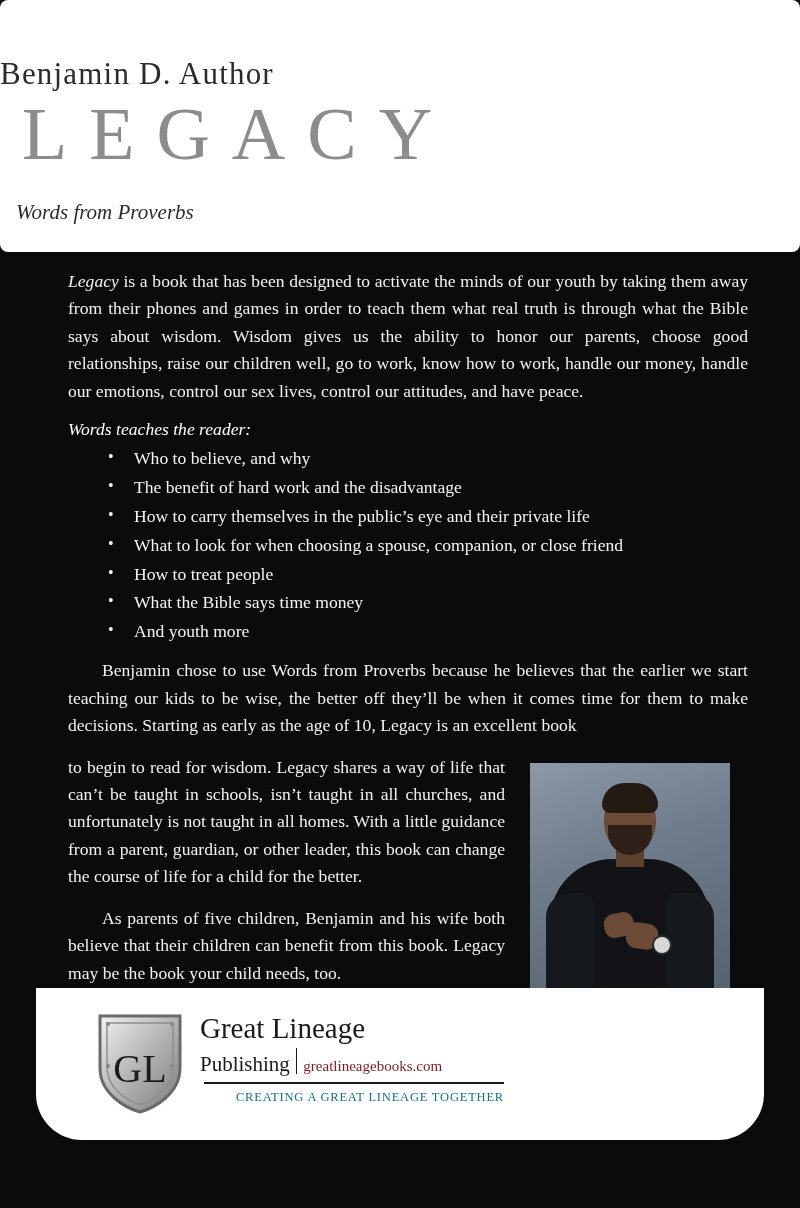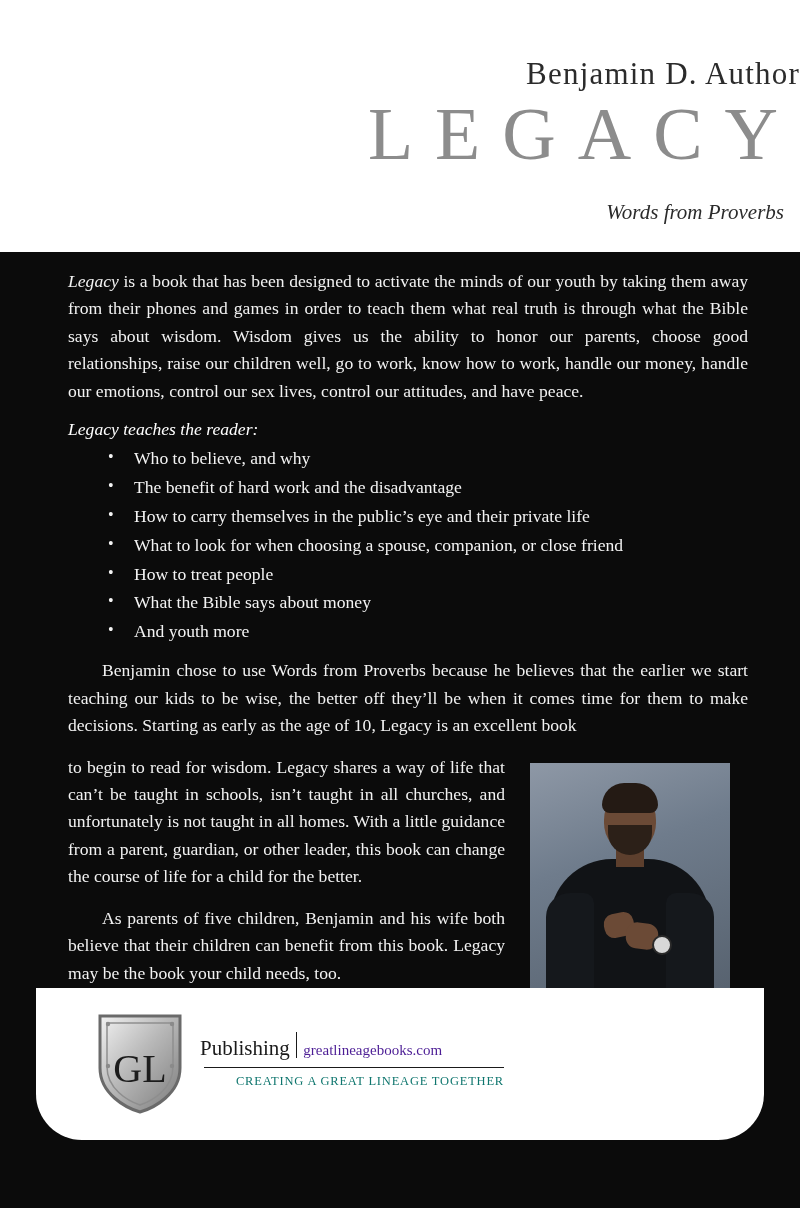--- a/index.html
+++ b/index.html
@@ -22,21 +22,22 @@
   }
 
   
   .header-band {
     position: absolute;
     left: 0;
     top: 0;
     width: 800px;
     height: 252px;
     background: #ffffff;
-    text-align: right;
+    text-align: left;
+    border-radius: 8px;
   }
   .author-name {
     margin: 0;
     padding-top: 56px;
     font-family: "Liberation Serif", serif;
     font-size: 31px;
     letter-spacing: 1.2px;
     color: #2b2b2b;
     font-weight: normal;
   }
@@ -283,21 +284,21 @@
     width: 1.5px;
     height: 26px;
     background: #1a1a1a;
     margin: 0 6px;
     position: relative;
     top: 3px;
   }
   .pub-url {
     font-family: "Liberation Serif", serif;
     font-size: 15px;
-    color: #4c1d95;
+    color: #7f1d1d;
   }
   .pub-rule {
     width: 300px;
     height: 1.5px;
     background: #1a1a1a;
     margin: 7px 0 6px 4px;
   }
   .pub-tag {
     font-family: Liberation Serif, serif;
     font-size: 12.5px;
@@ -317,29 +318,29 @@
     <h2 class="author-name">Benjamin D. Author</h2>
     <h1 class="book-title">LEGACY</h1>
     <div class="book-subtitle">Words from Proverbs</div>
   </div>
 
   <div class="body-area">
     <div class="copy">
 
       <p class="para"><span class="ital">Legacy</span><span> is a book that has been designed to activate the minds of our youth by taking them away from their phones and games in order to teach them what real truth is through what the Bible says about wisdom. Wisdom gives us the ability to honor our parents, choose good relationships, raise our children well, go to work, know how to work, handle our money, handle our emotions, control our sex lives, control our attitudes, and have peace.</span></p>
 
-      <div class="teaches">Legacy teaches the reader:</div>
+      <div class="teaches">Words teaches the reader:</div>
 
       <ul class="bullets">
         <li><span>Who to believe, and why</span></li>
         <li><span>The benefit of hard work and the disadvantage</span></li>
         <li><span>How to carry themselves in the public’s eye and their private life</span></li>
         <li><span>What to look for when choosing a spouse, companion, or close friend</span></li>
         <li><span>How to treat people</span></li>
-        <li><span>What the Bible says about money</span></li>
+        <li><span>What the Bible says time money</span></li>
         <li><span>And youth more</span></li>
       </ul>
 
       <p class="para indent">Benjamin chose to use Words from Proverbs because he believes that the earlier we start teaching our kids to be wise, the better off they’ll be when it comes time for them to make decisions. Starting as early as the age of 10, Legacy is an excellent book</p>
 
       <p class="para wrap-col">to begin to read for wisdom. Legacy shares a way of life that can’t be taught in schools, isn’t taught in all churches, and unfortunately is not taught in all homes. With a little guidance from a parent, guardian, or other leader, this book can change the course of life for a child for the better.</p>
 
       <p class="para indent wrap-col">As parents of five children, Benjamin and his wife both believe that their children can benefit from this book. Legacy may be the book your child needs, too.</p>
     </div>
   </div>
@@ -373,20 +374,21 @@
           <path d="M13 13 L79 13 L79 57 C79 79 58 91 46 95 C34 91 13 79 13 57 Z" fill="none" stroke="#8e8e8e" stroke-width="1.5"></path>
           <circle cx="14" cy="14" r="2.2" fill="#8a8a8a"></circle>
           <circle cx="78" cy="14" r="2.2" fill="#8a8a8a"></circle>
           <circle cx="14" cy="56" r="2.2" fill="#8a8a8a"></circle>
           <circle cx="78" cy="56" r="2.2" fill="#8a8a8a"></circle>
           <text x="46" y="72" text-anchor="middle" font-family="Liberation Serif, serif" font-size="40" fill="#1c1c1c">GL</text>
         </svg>
       </div>
 
       <div class="pub-text">
+        <div class="pub-name">Great Lineage</div>
         <div class="pub-row2">
           <span class="pub-name2">Publishing</span>
           <span class="pub-bar"></span>
           <span class="pub-url">greatlineagebooks.com</span>
         </div>
         <div class="pub-rule"></div>
         <div class="pub-tag">CREATING A GREAT LINEAGE TOGETHER</div>
       </div>
 
     </div>

